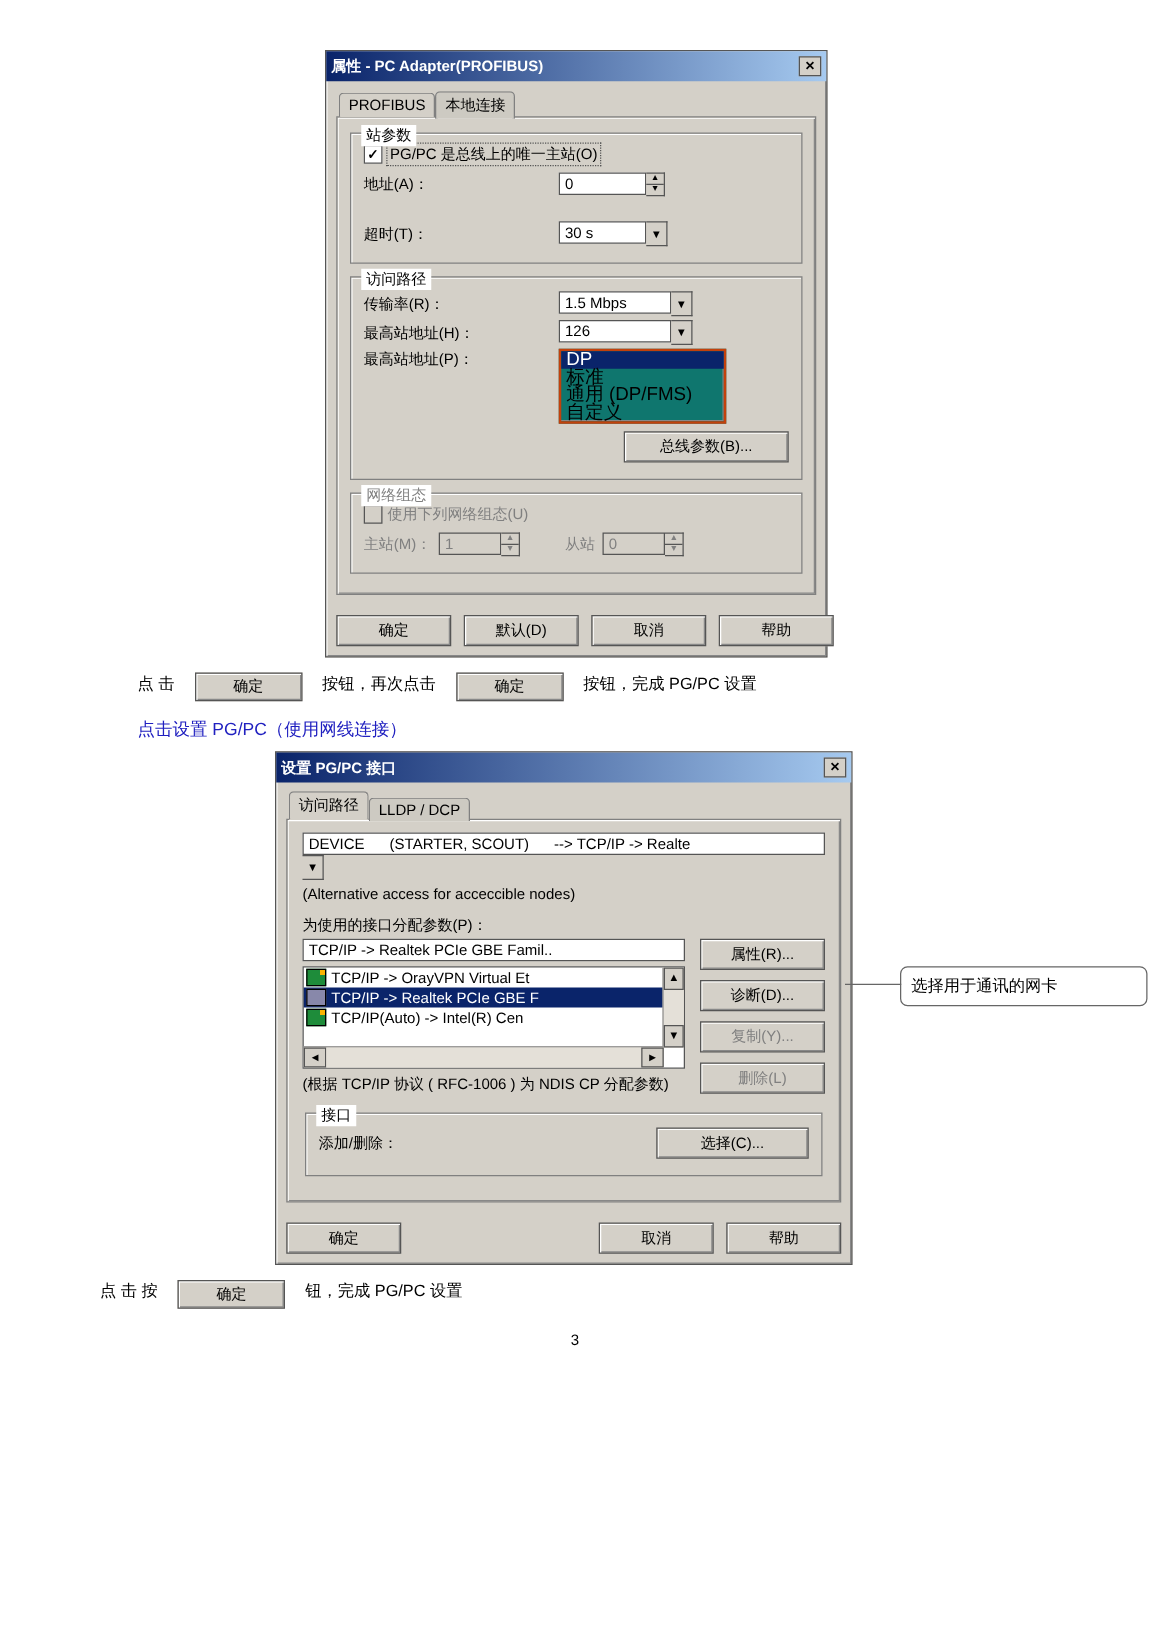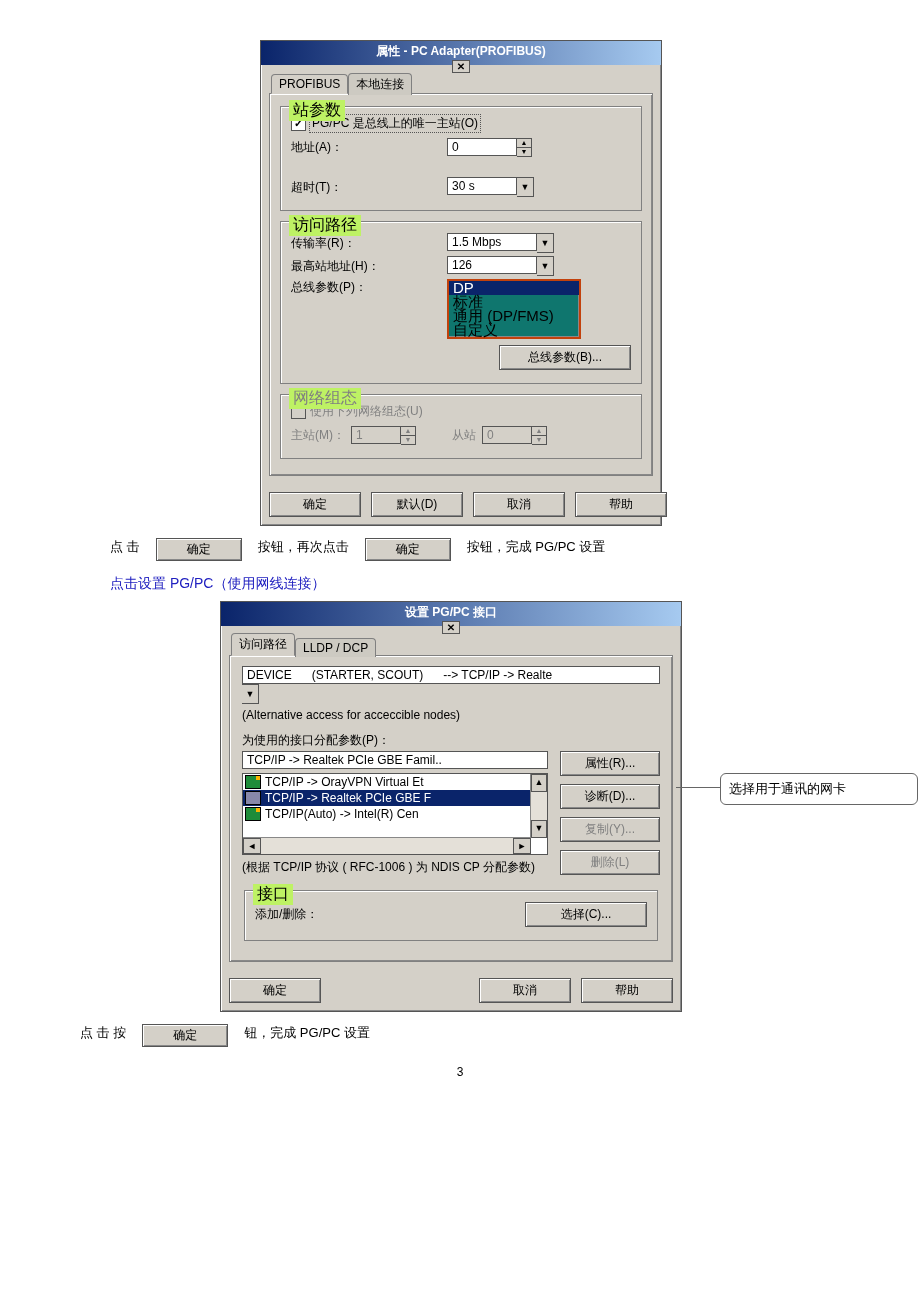--- a/index.html
+++ b/index.html
@@ -25,21 +25,20 @@
   .titlebar {
     background: linear-gradient(to right, #0a246a, #a6caf0);
     color: #fff;
     font-weight: bold;
     font-family: "SimSun","MS Sans Serif",Arial,sans-serif;
     height: 20px;
     padding: 2px 4px;
     display: flex;
     align-items: center;
     justify-content: space-between;
-    flex-direction: column;
   }
   .titlebar .close {
     width: 16px; height: 14px;
     background: #d4d0c8;
     border: 1px solid #555;
     display: flex; align-items: center; justify-content: center;
     font-size: 10px; font-weight: bold;
     font-family: Arial, sans-serif;
     color:#000;
   }
@@ -75,23 +74,23 @@
     border: 1px solid #808080;
     box-shadow: 1px 1px 0 #fff inset;
     margin: 6px 2px 10px 2px;
     padding: 8px 10px 10px 10px;
     position: relative;
   }
   .group-title {
     position: absolute;
     top: -7px;
     left: 8px;
-    background: #bef264;
+    background: #ffffff;
     padding: 0 4px;
-    font-size: 16px;
+    font-size: 12px;
   }
   .group.disabled, .group.disabled * { color: #808080; }
   .row {
     display: flex;
     align-items: center;
     margin: 3px 0;
     gap: 6px;
   }
   .label { width: 150px; }
   .checkbox-row { display: flex; align-items: center; gap: 4px; margin-bottom: 6px;}
@@ -223,21 +222,21 @@
           </div>
         </div>
         <div class="row">
           <span class="label">最高站地址(H)：</span>
           <div class="combo">
             <input class="winput" style="width: 90px;" value="126">
             <div class="arrow">▼</div>
           </div>
         </div>
         <div class="row" style="align-items:flex-start">
-          <span class="label">总线参数(P)：</span>
+          <span class="label">最高站地址(P)：</span>
           <div class="listbox" style="width:130px">
             <div class="sel">DP</div>
             <div>标准</div>
             <div>通用  (DP/FMS)</div>
             <div>自定义</div>
           </div>
         </div>
         <div class="row" style="justify-content:flex-end;margin-top:6px;">
           <div class="btn" style="min-width:110px">总线参数(B)...</div>
         </div>

